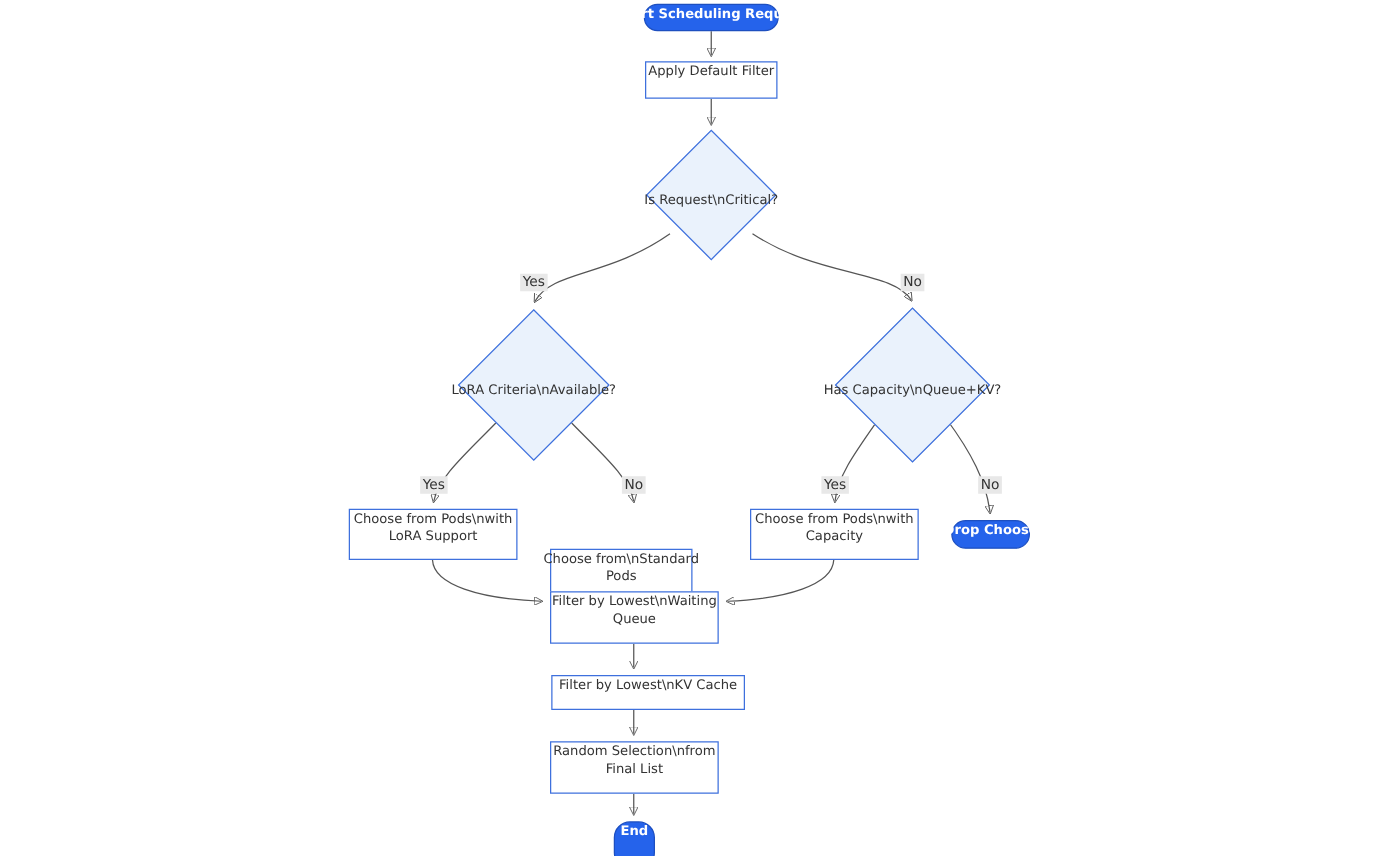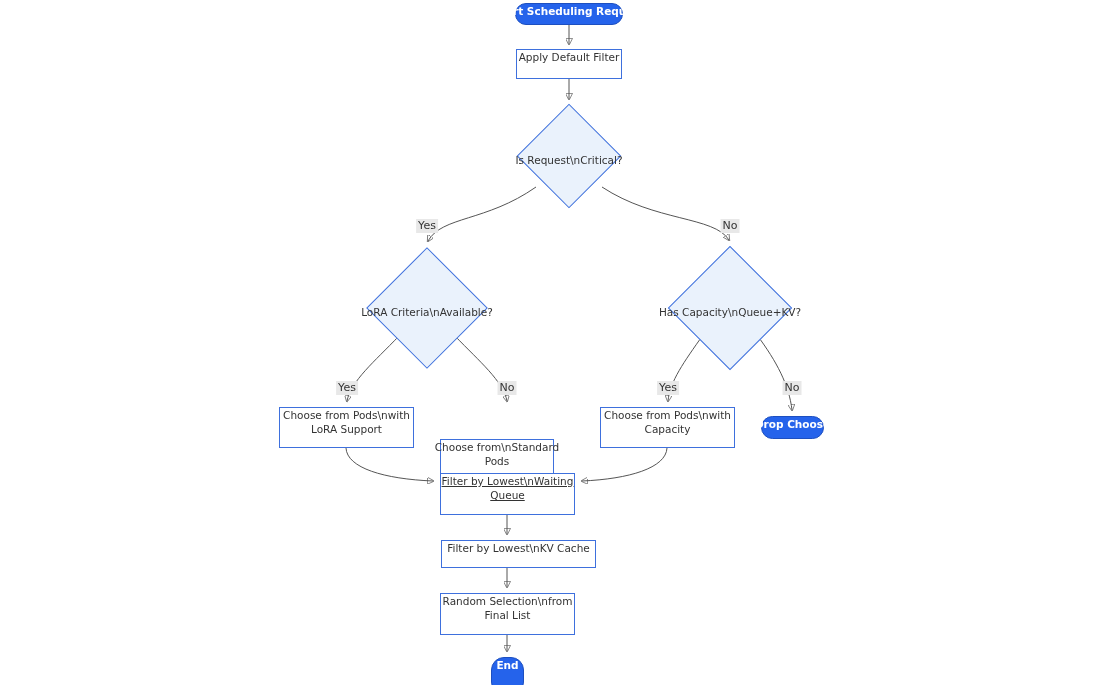--- a/index.html
+++ b/index.html
@@ -38,21 +38,21 @@
   .d1{left:532px;top:119px;width:74px;height:74px;}
   .d1l{left:509px;top:146px;width:120px;height:20px;}
   .d2{left:384px;top:265px;width:86px;height:86px;}
   .d2l{left:360px;top:298px;width:134px;height:20px;}
   .d3{left:686px;top:264px;width:88px;height:88px;}
   .d3l{left:662px;top:298px;width:136px;height:20px;}
   .n-choose-lora{left:279px;top:407px;width:135px;height:41px;}
   .n-choose-std{left:440px;top:407px;width:114px;height:41px;margin-top:32px;}
   .n-choose-cap{left:600px;top:407px;width:135px;height:41px;}
   .n-drop{left:761px;top:416px;width:63px;height:23px;border-radius:12px;}
-  .n-filter-queue{left:440px;top:473px;width:135px;height:42px;text-decoration:underline;}
+  .n-filter-queue{left:440px;top:473px;width:135px;height:42px;}
   .n-filter-kv{left:441px;top:540px;width:155px;height:28px;}
   .n-random{left:440px;top:593px;width:135px;height:42px;}
   .n-end{left:491px;top:657px;width:33px;height:38px;border-radius:13px;}
 
   .l1{left:427px;top:226px;}
   .l2{left:730px;top:226px;}
   .l3{left:347px;top:388px;}
   .l4{left:507px;top:388px;}
   .l5{left:668px;top:388px;}
   .l6{left:792px;top:388px;}

